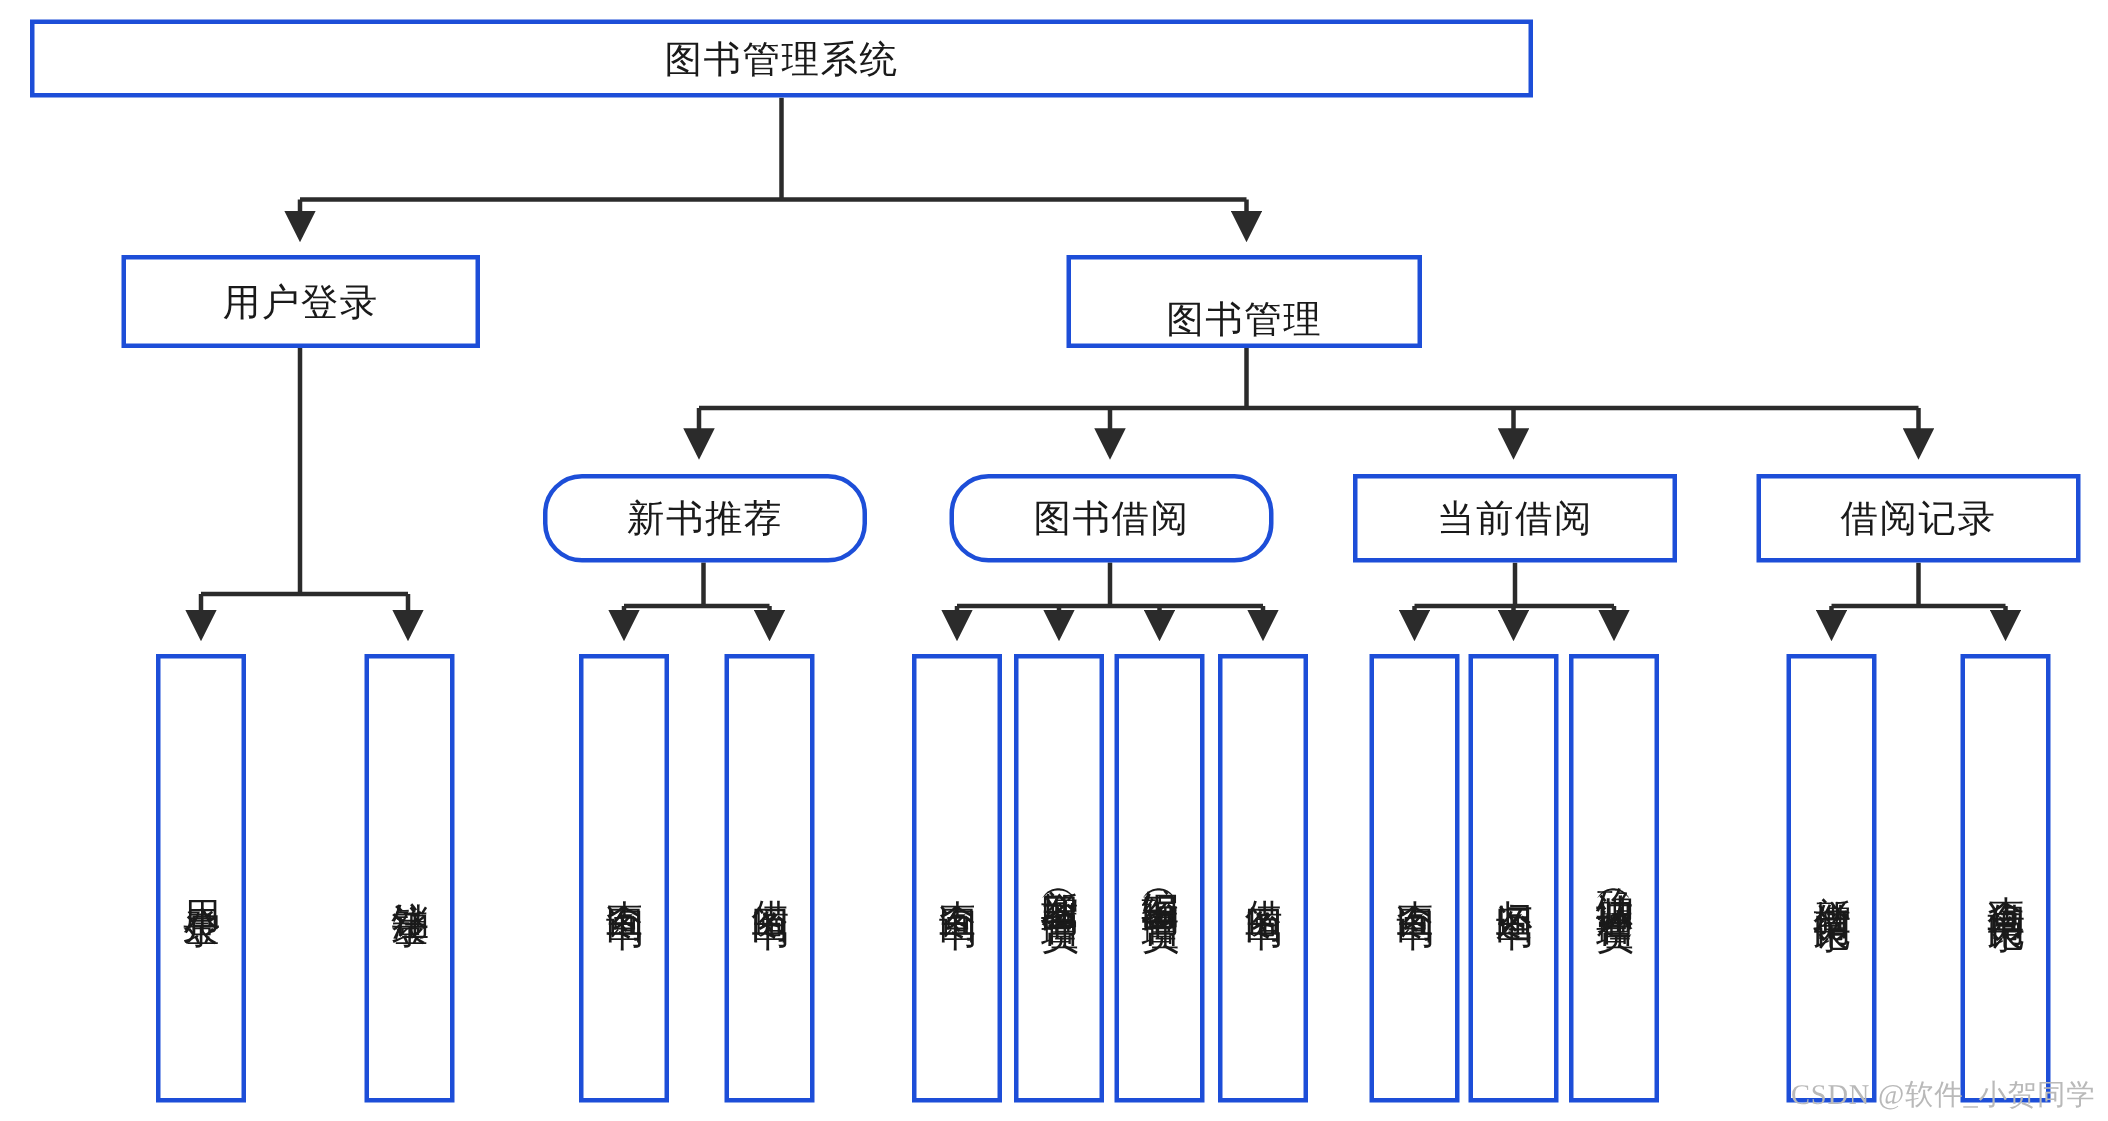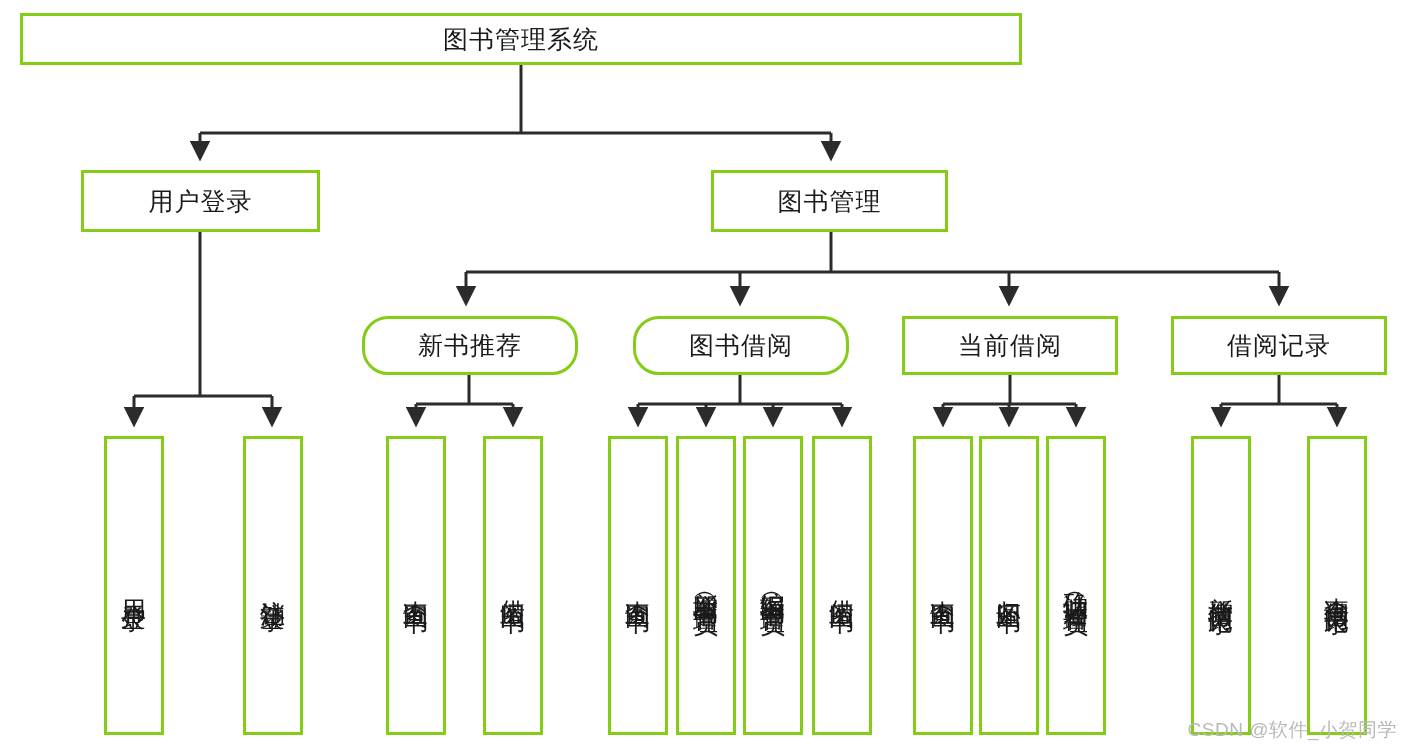--- a/index.html
+++ b/index.html
@@ -22,21 +22,21 @@
     left: 0;
     top: 0;
     width: 1405px;
     height: 747px;
     pointer-events: none;
   }
   .node {
     position: absolute;
     box-sizing: border-box;
     background: #ffffff;
-    border: 3px solid #84cc16;
+    border: 3px solid #1d4ed8;
     display: flex;
     align-items: center;
     justify-content: center;
     color: #1a1a1a;
   }
   .node.horiz {
     font-size: 25px;
     letter-spacing: 1px;
   }
   .node.vert {
@@ -53,20 +53,21 @@
     display: block;
   }
   .watermark {
     position: absolute;
     right: 8px;
     bottom: 4px;
     font-size: 19px;
     color: #b9b9b9;
     letter-spacing: 0.5px;
     white-space: nowrap;
+    font-family: Liberation Serif, serif;
   }
 </style>
 </head>
 <body>
 
 <div id="canvas">
 
   <svg id="edges" viewBox="0 0 1405 747" width="1405" height="747">
     <defs>
       <marker id="arrow" viewBox="0 0 12 12" refX="10" refY="6" markerWidth="7" markerHeight="7" orient="auto-start-reverse">
@@ -117,21 +118,21 @@
     </g>
   </svg>
 
   <div class="node horiz" style="left:20px; top:13px; width:1002px; height:52px;">
     <span>图书管理系统</span>
   </div>
 
   <div class="node horiz" style="left:81px; top:170px; width:239px; height:62px;">
     <span>用户登录</span>
   </div>
-  <div class="node horiz" style="left:711px; top:170px; width:237px; height:62px;">
+  <div class="node horiz" style="left:711px; top:170px; width:237px; height:62px;align-items:flex-end;">
     <span>图书管理</span>
   </div>
 
   <div class="node horiz" style="left:362px; top:316px; width:216px; height:59px;border-radius:26px;">
     <span>新书推荐</span>
   </div>
   <div class="node horiz" style="left:633px; top:316px; width:216px; height:59px;border-radius:26px;">
     <span>图书借阅</span>
   </div>
   <div class="node horiz" style="left:902px; top:316px; width:216px; height:59px;text-align:right;">

